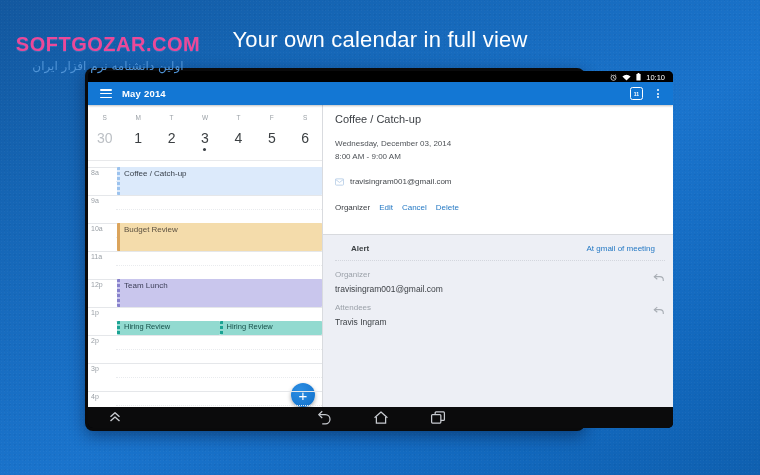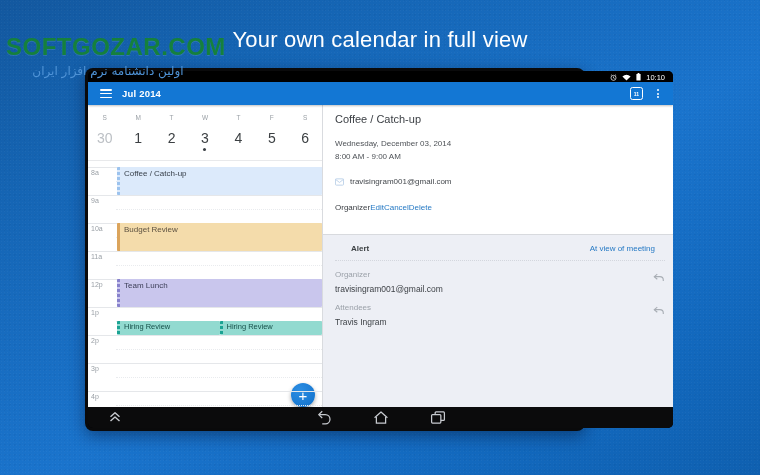--- a/index.html
+++ b/index.html
@@ -8,21 +8,21 @@
     font-family:"Liberation Sans","DejaVu Sans",sans-serif;
     background:linear-gradient(150deg,#13589f 0%,#1565b4 22%,#1a74cd 55%,#1268bd 82%,#0f60b0 100%);
   }
   body::after{content:"";position:absolute;inset:0;pointer-events:none;
     background-image:radial-gradient(rgba(255,255,255,.035) 1px,transparent 1px),radial-gradient(rgba(0,10,40,.05) 1px,transparent 1px);
     background-size:3px 3px,5px 5px;background-position:0 0,2px 2px;}
   
   .banner-title{position:absolute;top:27px;left:0;right:0;text-align:center;
     color:#ffffff;font-size:22px;font-weight:400;letter-spacing:.2px;z-index:1;}
   .watermark{position:absolute;top:33px;left:6px;width:204px;text-align:center;z-index:30;}
-  .wm-main{font-size:24px;font-weight:700;color:#15803d;letter-spacing:.5px;
+  .wm-main{font-size:20px;font-weight:700;color:#ec4899;letter-spacing:.5px;
     text-shadow:0 1px 0 rgba(120,170,220,.25);}
   .wm-sub{font-size:12px;color:#4f93d6;margin-top:3px;direction:rtl;font-family:"DejaVu Sans","Liberation Sans",sans-serif;}
   
   .tablet{position:absolute;left:85px;top:68px;width:500px;height:363px;z-index:10;
     background:#0a0a0b;border-radius:8px;box-shadow:0 5px 16px rgba(0,15,45,.45);}
   .screen{position:absolute;left:3px;top:3px;width:585px;height:357px;border-radius:5px;
     overflow:hidden;background:#000;display:flex;flex-direction:column;}
   
   .status-bar{height:10px;background:#000;display:flex;align-items:center;justify-content:flex-end;
     gap:5px;padding:1px 8px 0 0;flex:0 0 auto;}
@@ -67,21 +67,21 @@
   .detail-top{height:130px;flex:0 0 auto;background:#fff;border-bottom:1px solid #d8dade;
     padding:8px 18px 0 12px;box-sizing:border-box;}
   .d-title{font-size:11px;color:#3a3e43;}
   .d-date{font-size:8px;color:#4e5257;margin-top:12px;line-height:13px;}
   .d-time{font-size:8px;color:#4e5257;line-height:13px;}
   .acct-row{display:flex;align-items:center;gap:6px;margin-top:14px;cursor:pointer;}
   .acct-email{font-size:8px;color:#44484d;}
   .org-row{display:flex;align-items:center;margin-top:17px;}
   .org-label{font-size:8px;color:#3a3e43;}
   .link{font-size:8px;color:#2579c4;cursor:pointer;}
-  .org-row .link{}
+  .org-row .link{margin-left:9px;}
   .org-row .link:first-of-type{margin-left:14px;}
   .detail-bottom{flex:1 1 auto;background:#edeff5;padding:0 8px 0 12px;box-sizing:border-box;}
   .alert-row{display:flex;align-items:center;justify-content:space-between;
     padding:9px 10px 7px 0;border-bottom:1px dotted #d3d6dd;}
   .alert-label{font-size:8px;font-weight:700;color:#3c4043;margin-left:16px;}
   .field-label{font-size:8px;color:#9ba1a9;margin-top:9px;}
   .field-value{font-size:8.5px;color:#3f4348;margin-top:5px;}
   .field-row{display:flex;align-items:flex-start;justify-content:space-between;}
   .field-col{min-width:0;}
   .reply-btn{flex:0 0 auto;margin-top:12px;cursor:pointer;}
@@ -125,21 +125,21 @@
       </span>
       <span class="status-time">10:10</span>
     </div>
 
     <div class="app-bar">
       <div class="hamburger">
           <span></span>
           <span></span>
           <span></span>
         </div>
-      <div class="app-title">Jul 2014</div>
+      <div class="app-title">May 2014</div>
       <div class="app-bar-right">
         <div class="today-badge">11</div>
         <div class="overflow">
             <i></i>
             <i></i>
             <i></i>
           </div>
       </div>
     </div>
 
@@ -238,21 +238,21 @@
             <span class="org-label">Organizer</span>
             <span class="link">Edit</span>
             <span class="link">Cancel</span>
             <span class="link">Delete</span>
           </div>
         </div>
 
         <div class="detail-bottom">
           <div class="alert-row">
             <span class="alert-label">Alert</span>
-            <span class="link">At view of meeting</span>
+            <span class="link">At gmail of meeting</span>
           </div>
           <div class="field-row">
             <div class="field-col">
               <div class="field-label">Organizer</div>
               <div class="field-value">travisingram001@gmail.com</div>
             </div>
             <span class="reply-btn">
               <svg width="12" height="9" viewBox="0 0 14 10">
                   <path d="M5 1 L1.5 4 L5 7" fill="none" stroke="#a9aeb5" stroke-width="1.3"></path>
                   <path d="M1.5 4 H8 a4 4 0 0 1 4 4 v1" fill="none" stroke="#a9aeb5" stroke-width="1.3"></path>

